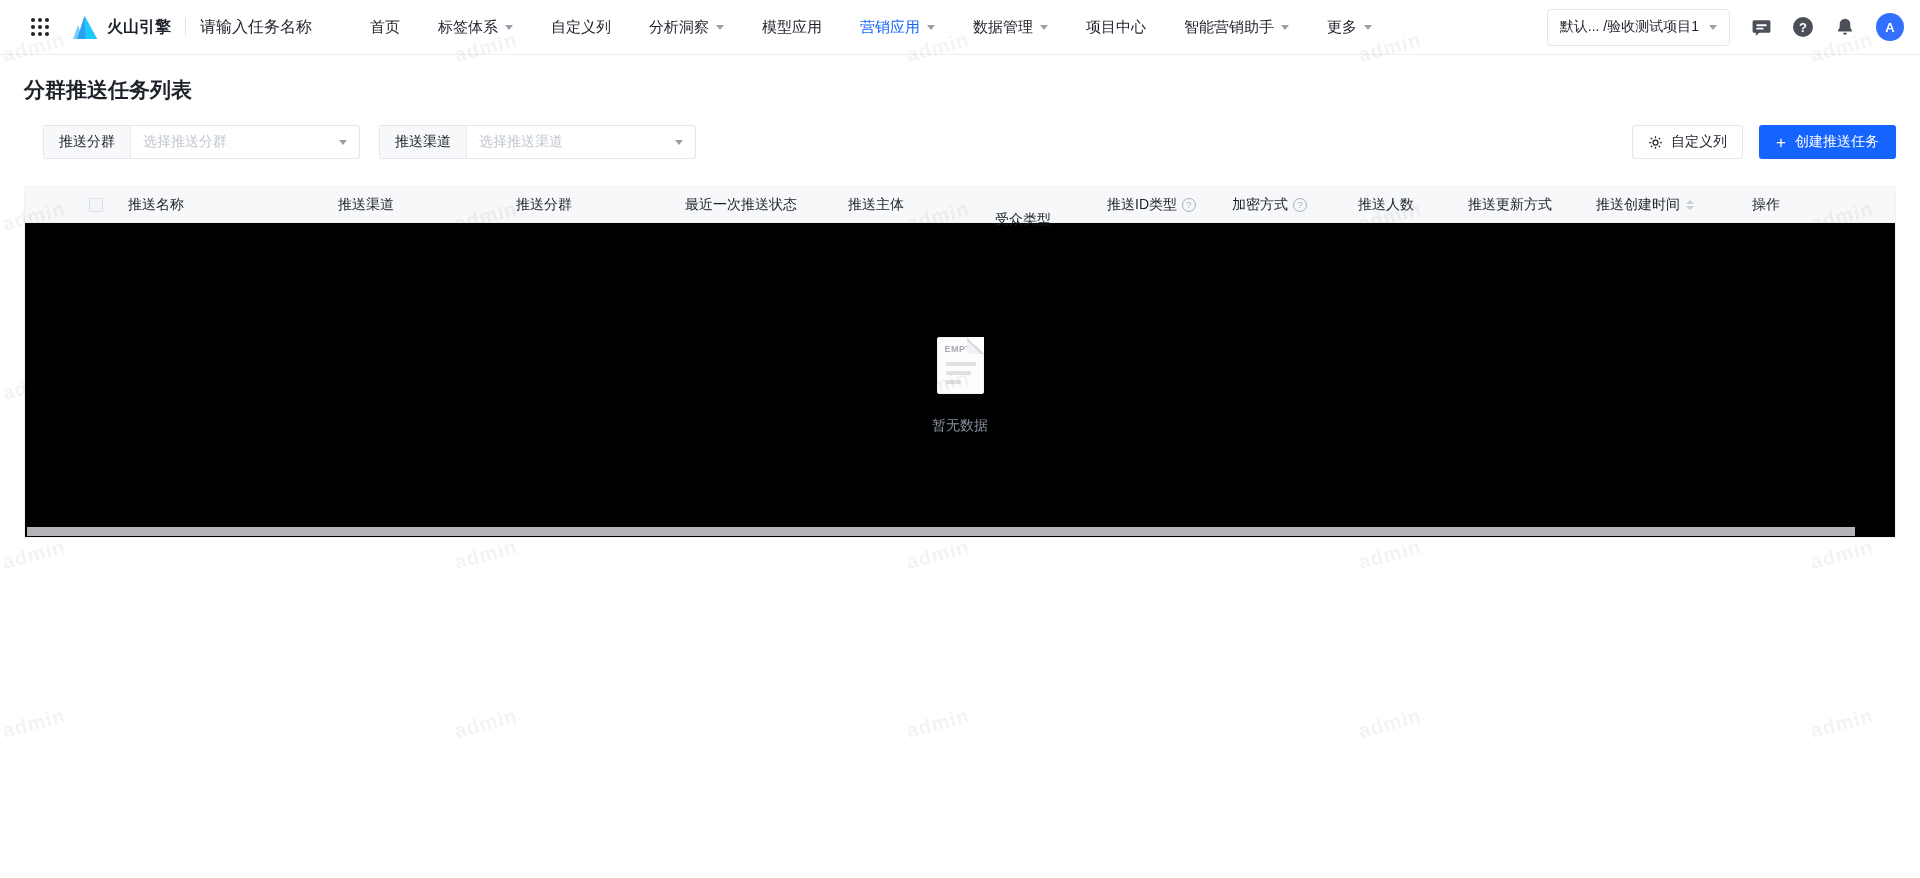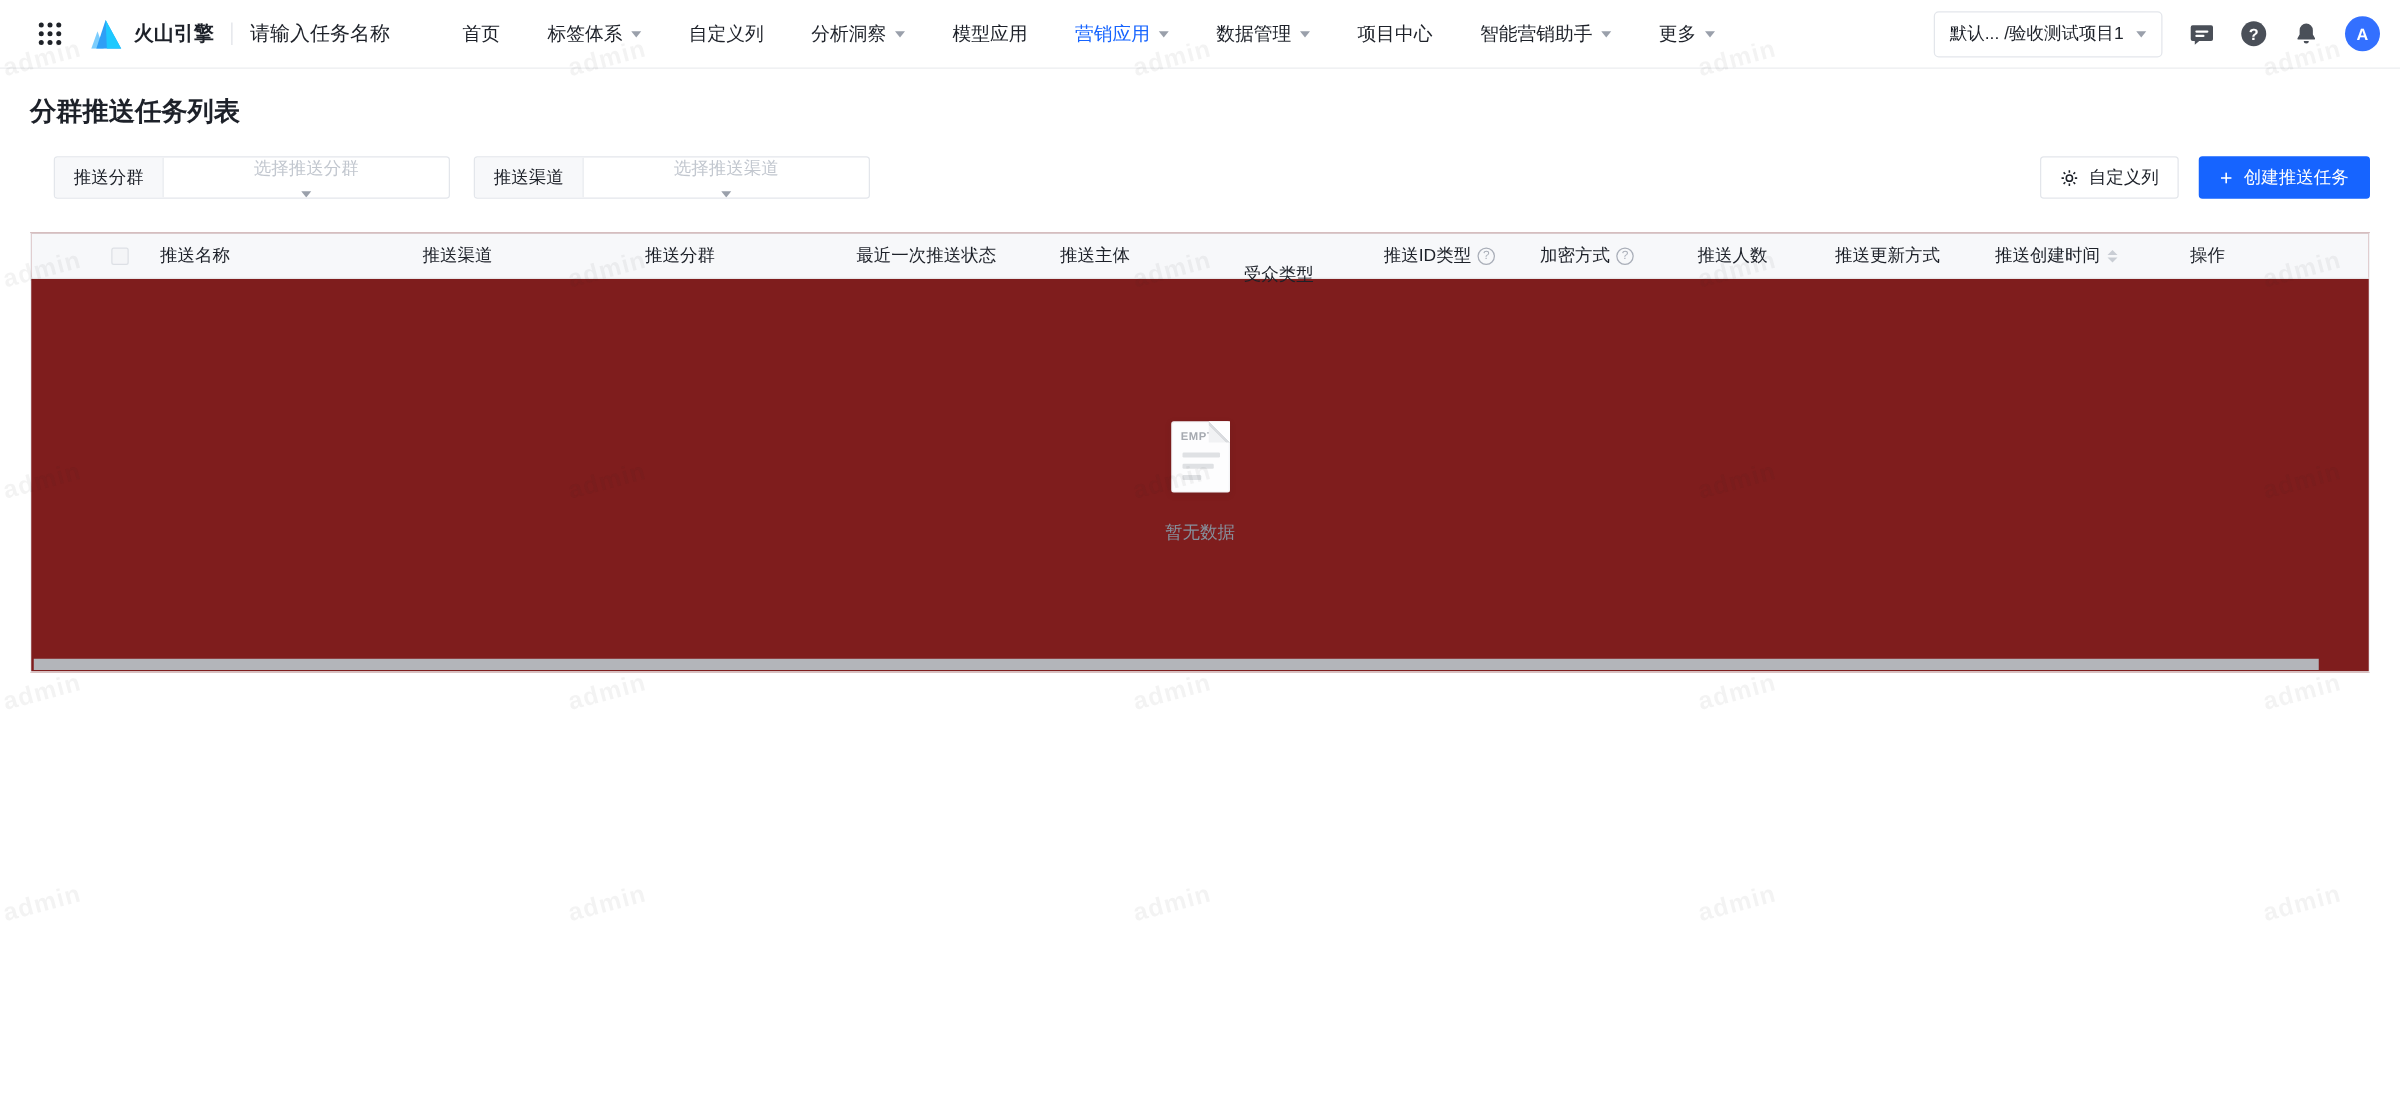--- a/index.html
+++ b/index.html
@@ -41,32 +41,32 @@
   .search-box{width:270px; height:34px; border:1px solid #e3e6eb; border-radius:3px;
               display:flex; align-items:center; padding:0 10px; background:#fff;}
   .search-box input{border:none; outline:none; flex:1; font-size:14px; color:#1d2129;
                     font-family:inherit; background:transparent;}
   .search-box input::placeholder{color:#c2c7cf;}
   .fgroup{margin-left:19px; height:34px; border:1px solid #e3e6eb; border-radius:3px;
           display:flex; overflow:hidden; background:#fff;}
   .fgroup .flabel{background:#f7f8fa; padding:0 15px; display:flex; align-items:center;
                   font-size:14px; color:#1d2129; border-right:1px solid #e9ebef; white-space:nowrap;}
   .fgroup .fsel{width:228px; padding:0 12px; display:flex; align-items:center;
-                justify-content:space-between; cursor:pointer;flex-direction:column;}
+                justify-content:space-between; cursor:pointer;}
   .fgroup .fsel .ph{font-size:14px; color:#c2c7cf;}
   .btn-outline{margin-left:auto; height:34px; border:1px solid #e3e6eb; border-radius:3px;
                background:#fff; padding:0 15px; font-size:14px; color:#1d2129; display:flex;
                align-items:center; gap:8px; cursor:pointer; white-space:nowrap;}
   .btn-primary{margin-left:16px; height:34px; border:none; border-radius:3px; background:var(--accent);
                color:#fff; padding:0 17px; font-size:14px; display:flex; align-items:center; gap:9px;
                cursor:pointer; white-space:nowrap;}
   .plus{font-size:17px; font-weight:400; line-height:1;}
   
   .table-wrap{margin-top:27px; height:352px; border:1px solid #f2f3f5; border-top:1px solid #edeff2;
-              position:relative; background:#7f1d1d;}
+              position:relative; background:#000000;}
   .thead{height:36px; background:#f7f8fa; border-bottom:1px solid #edeff2; display:flex; align-items:center;}
   .cb-cell{width:103px; padding-left:64px; display:flex; align-items:center; flex:none;}
   .checkbox{width:14px; height:14px; border:1px solid #dde0e5; background:#f4f5f7; border-radius:2px; cursor:pointer;}
   .th{display:flex; align-items:center; gap:5px; font-size:14px; color:#1d2129; flex:none; white-space:nowrap; overflow:hidden;}
   .qmark{width:14px; height:14px; border:1px solid #a9aeb8; border-radius:50%; color:#a9aeb8;
          font-size:9.5px; display:inline-flex; align-items:center; justify-content:center; flex:none; cursor:pointer;}
   .sorter{display:inline-flex; flex-direction:column; gap:2px; margin-left:1px; cursor:pointer;}
   .sorter .cu{width:0;height:0;border-left:4px solid transparent;border-right:4px solid transparent;border-bottom:4.5px solid #c9cdd4;}
   .sorter .cd{width:0;height:0;border-left:4px solid transparent;border-right:4px solid transparent;border-top:4.5px solid #c9cdd4;}
   .empty{position:absolute; top:150px; left:0; right:0; display:flex; flex-direction:column; align-items:center;}

